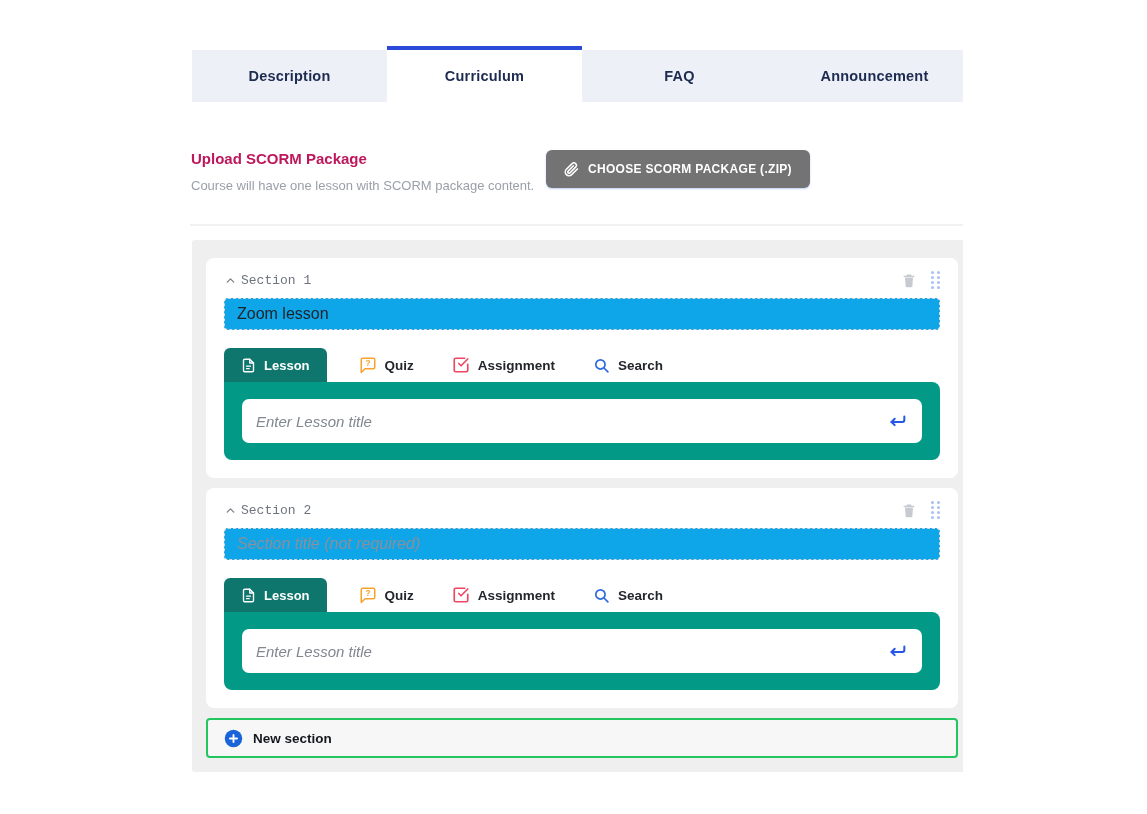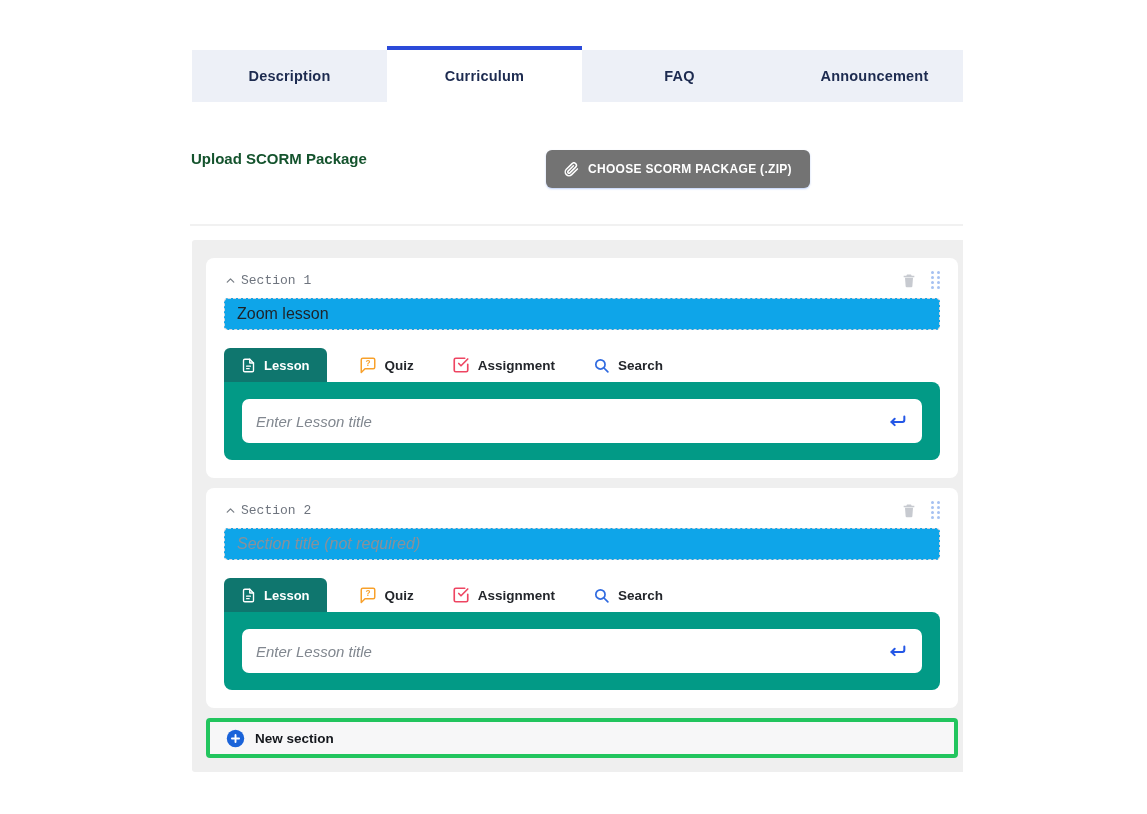--- a/index.html
+++ b/index.html
@@ -8,21 +8,21 @@
   .page { position:relative; width:963px; height:814px; background:#fff; overflow:hidden; }
 
   
   .tabbar { position:absolute; left:192px; top:50px; width:780px; height:52px; display:flex; }
   .tab { flex:1; position:relative; display:flex; align-items:center; justify-content:center;
          background:#edf0f7; color:#1d2b50; font-size:14.5px; font-weight:bold; letter-spacing:.2px; cursor:pointer; }
   .tab.active { background:#ffffff; }
   .tab.active::before { content:""; position:absolute; left:0; top:-4px; width:100%; height:4px; background:#2b4ad9; }
 
   
-  .scorm-title { position:absolute; left:191px; top:150px; font-size:15px; font-weight:bold; color:#14532d; }
+  .scorm-title { position:absolute; left:191px; top:150px; font-size:15px; font-weight:bold; color:#be185d; }
   .scorm-sub { position:absolute; left:191px; top:178px; font-size:13px; color:#9aa0a8; }
   .scorm-btn { position:absolute; left:546px; top:150px; height:38px; padding:0 18px; border:none;
                display:flex; align-items:center; gap:9px; background:#737373; color:#fff;
                font-family:inherit; font-size:12px; font-weight:bold; letter-spacing:.3px;
                border-radius:6px; cursor:pointer; box-shadow:0 1px 2px rgba(62,116,232,.35); }
   .divider { position:absolute; left:190px; top:224px; width:782px; height:2px; background:#f1f1f1; }
 
   
   .graybox { position:absolute; left:192px; top:240px; width:780px; height:532px; background:#efefef; border-radius:3px; }
   .card { position:absolute; left:14px; width:752px; height:220px; background:#ffffff; border-radius:8px; padding:12px 18px 18px; }
@@ -50,37 +50,38 @@
 
   .tealpanel { width:716px; height:78px; background:#029a86; border-radius:0 8px 8px 8px; padding:17px 18px; }
   .lesson-row { position:relative; width:100%; height:44px; }
   .lesson-input { width:100%; height:44px; border:none; border-radius:7px; background:#fff;
                   padding:0 48px 0 14px; font-family:inherit; font-size:15px; color:#1f2227; outline:none; }
   .lesson-input::placeholder { color:#81878f; font-style:italic; }
   .enter-ic { position:absolute; right:14px; top:11px; cursor:pointer; display:flex; }
 
   
   .new-section { position:absolute; left:14px; top:478px; width:752px; height:40px;
-                 background:#f7f7f8; border:4px solid #22c55e; border-radius:4px;
+                 background:#f7f7f8; border:2px solid #22c55e; border-radius:4px;
                  display:flex; align-items:center; gap:10px; padding:0 16px; cursor:pointer; font-family:inherit; }
   .new-label { font-size:13.5px; font-weight:bold; color:#15181d; }
 </style>
 </head>
 <body>
 
 <div class="page">
 
   <div class="tabbar">
     <div class="tab">Description</div>
     <div class="tab active">Curriculum</div>
     <div class="tab">FAQ</div>
     <div class="tab">Announcement</div>
   </div>
 
   <div class="scorm-title">Upload SCORM Package</div>
+  <div class="scorm-sub">Course will have one lesson with SCORM package content.</div>
   <button class="scorm-btn">
     <span style="display:flex;">
       <svg width="15" height="15" viewBox="0 0 24 24" fill="none" stroke="#ffffff" stroke-width="2.4" stroke-linecap="round" stroke-linejoin="round">
           <path d="M21.44 11.05l-9.19 9.19a6 6 0 0 1-8.49-8.49l9.19-9.19a4 4 0 0 1 5.66 5.66l-9.2 9.19a2 2 0 0 1-2.83-2.83l8.49-8.48"></path>
         </svg>
     </span>
     <span>CHOOSE SCORM PACKAGE (.ZIP)</span>
   </button>
 
   <div class="divider"></div>

